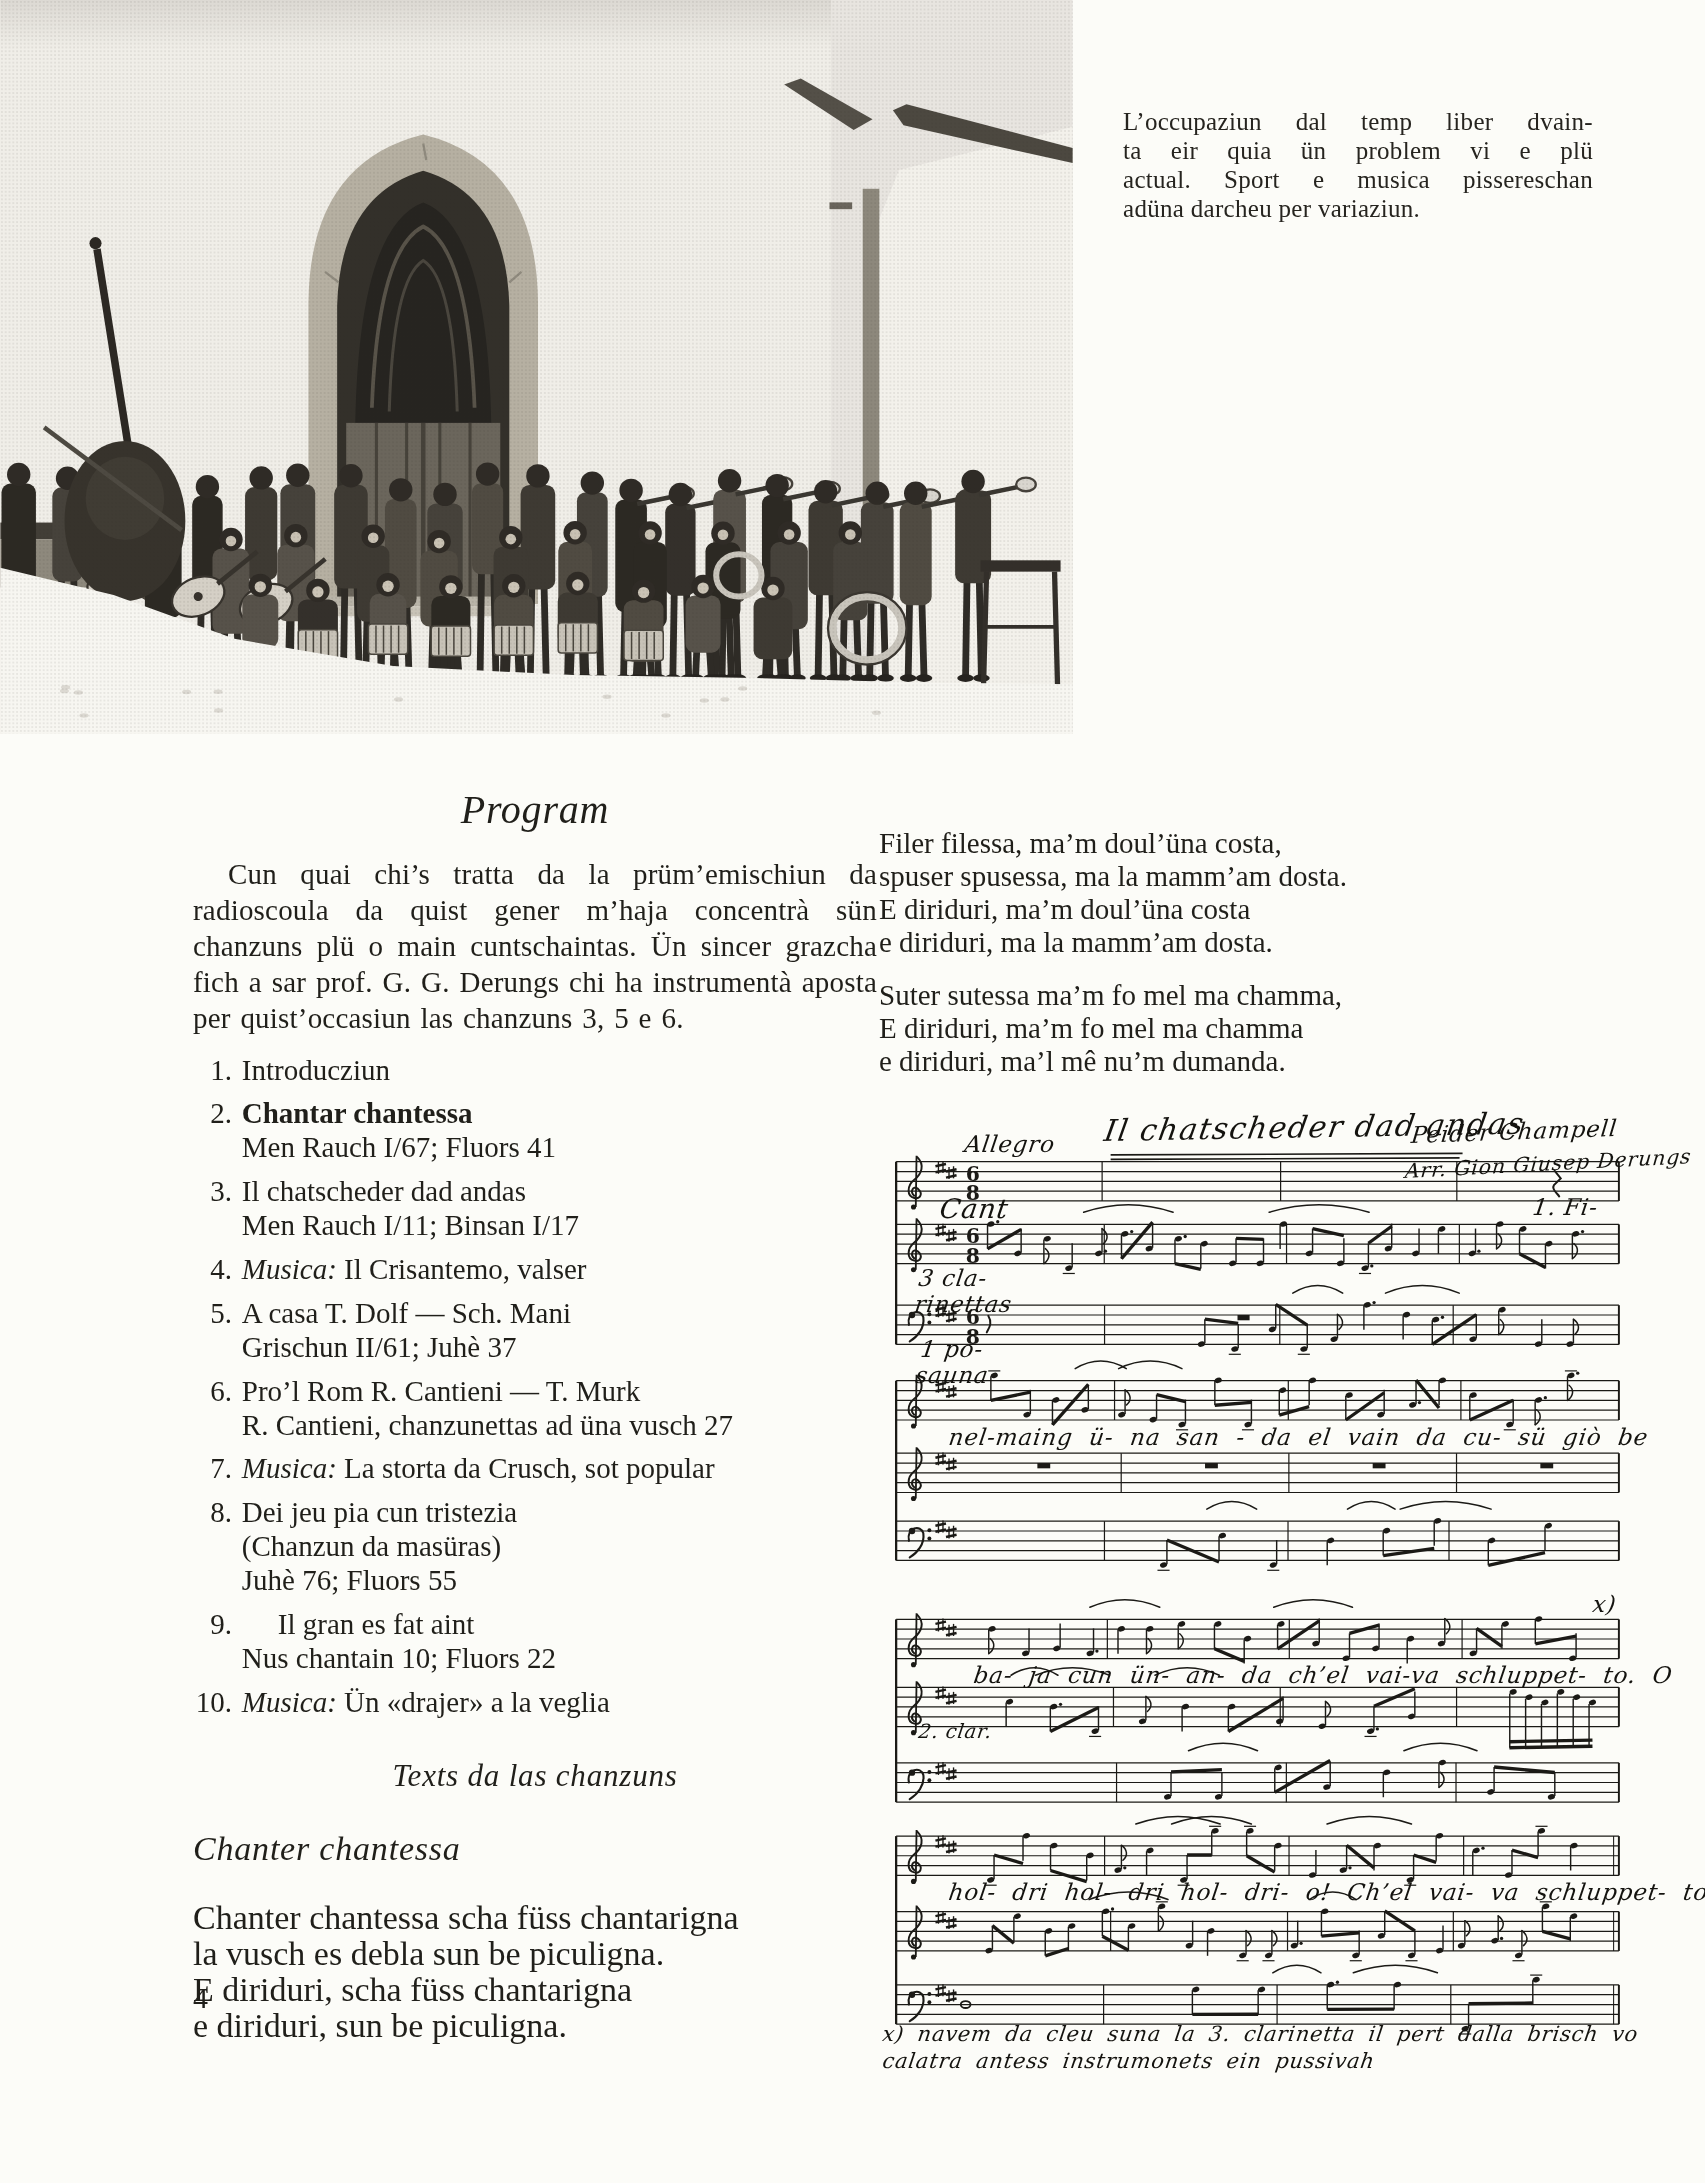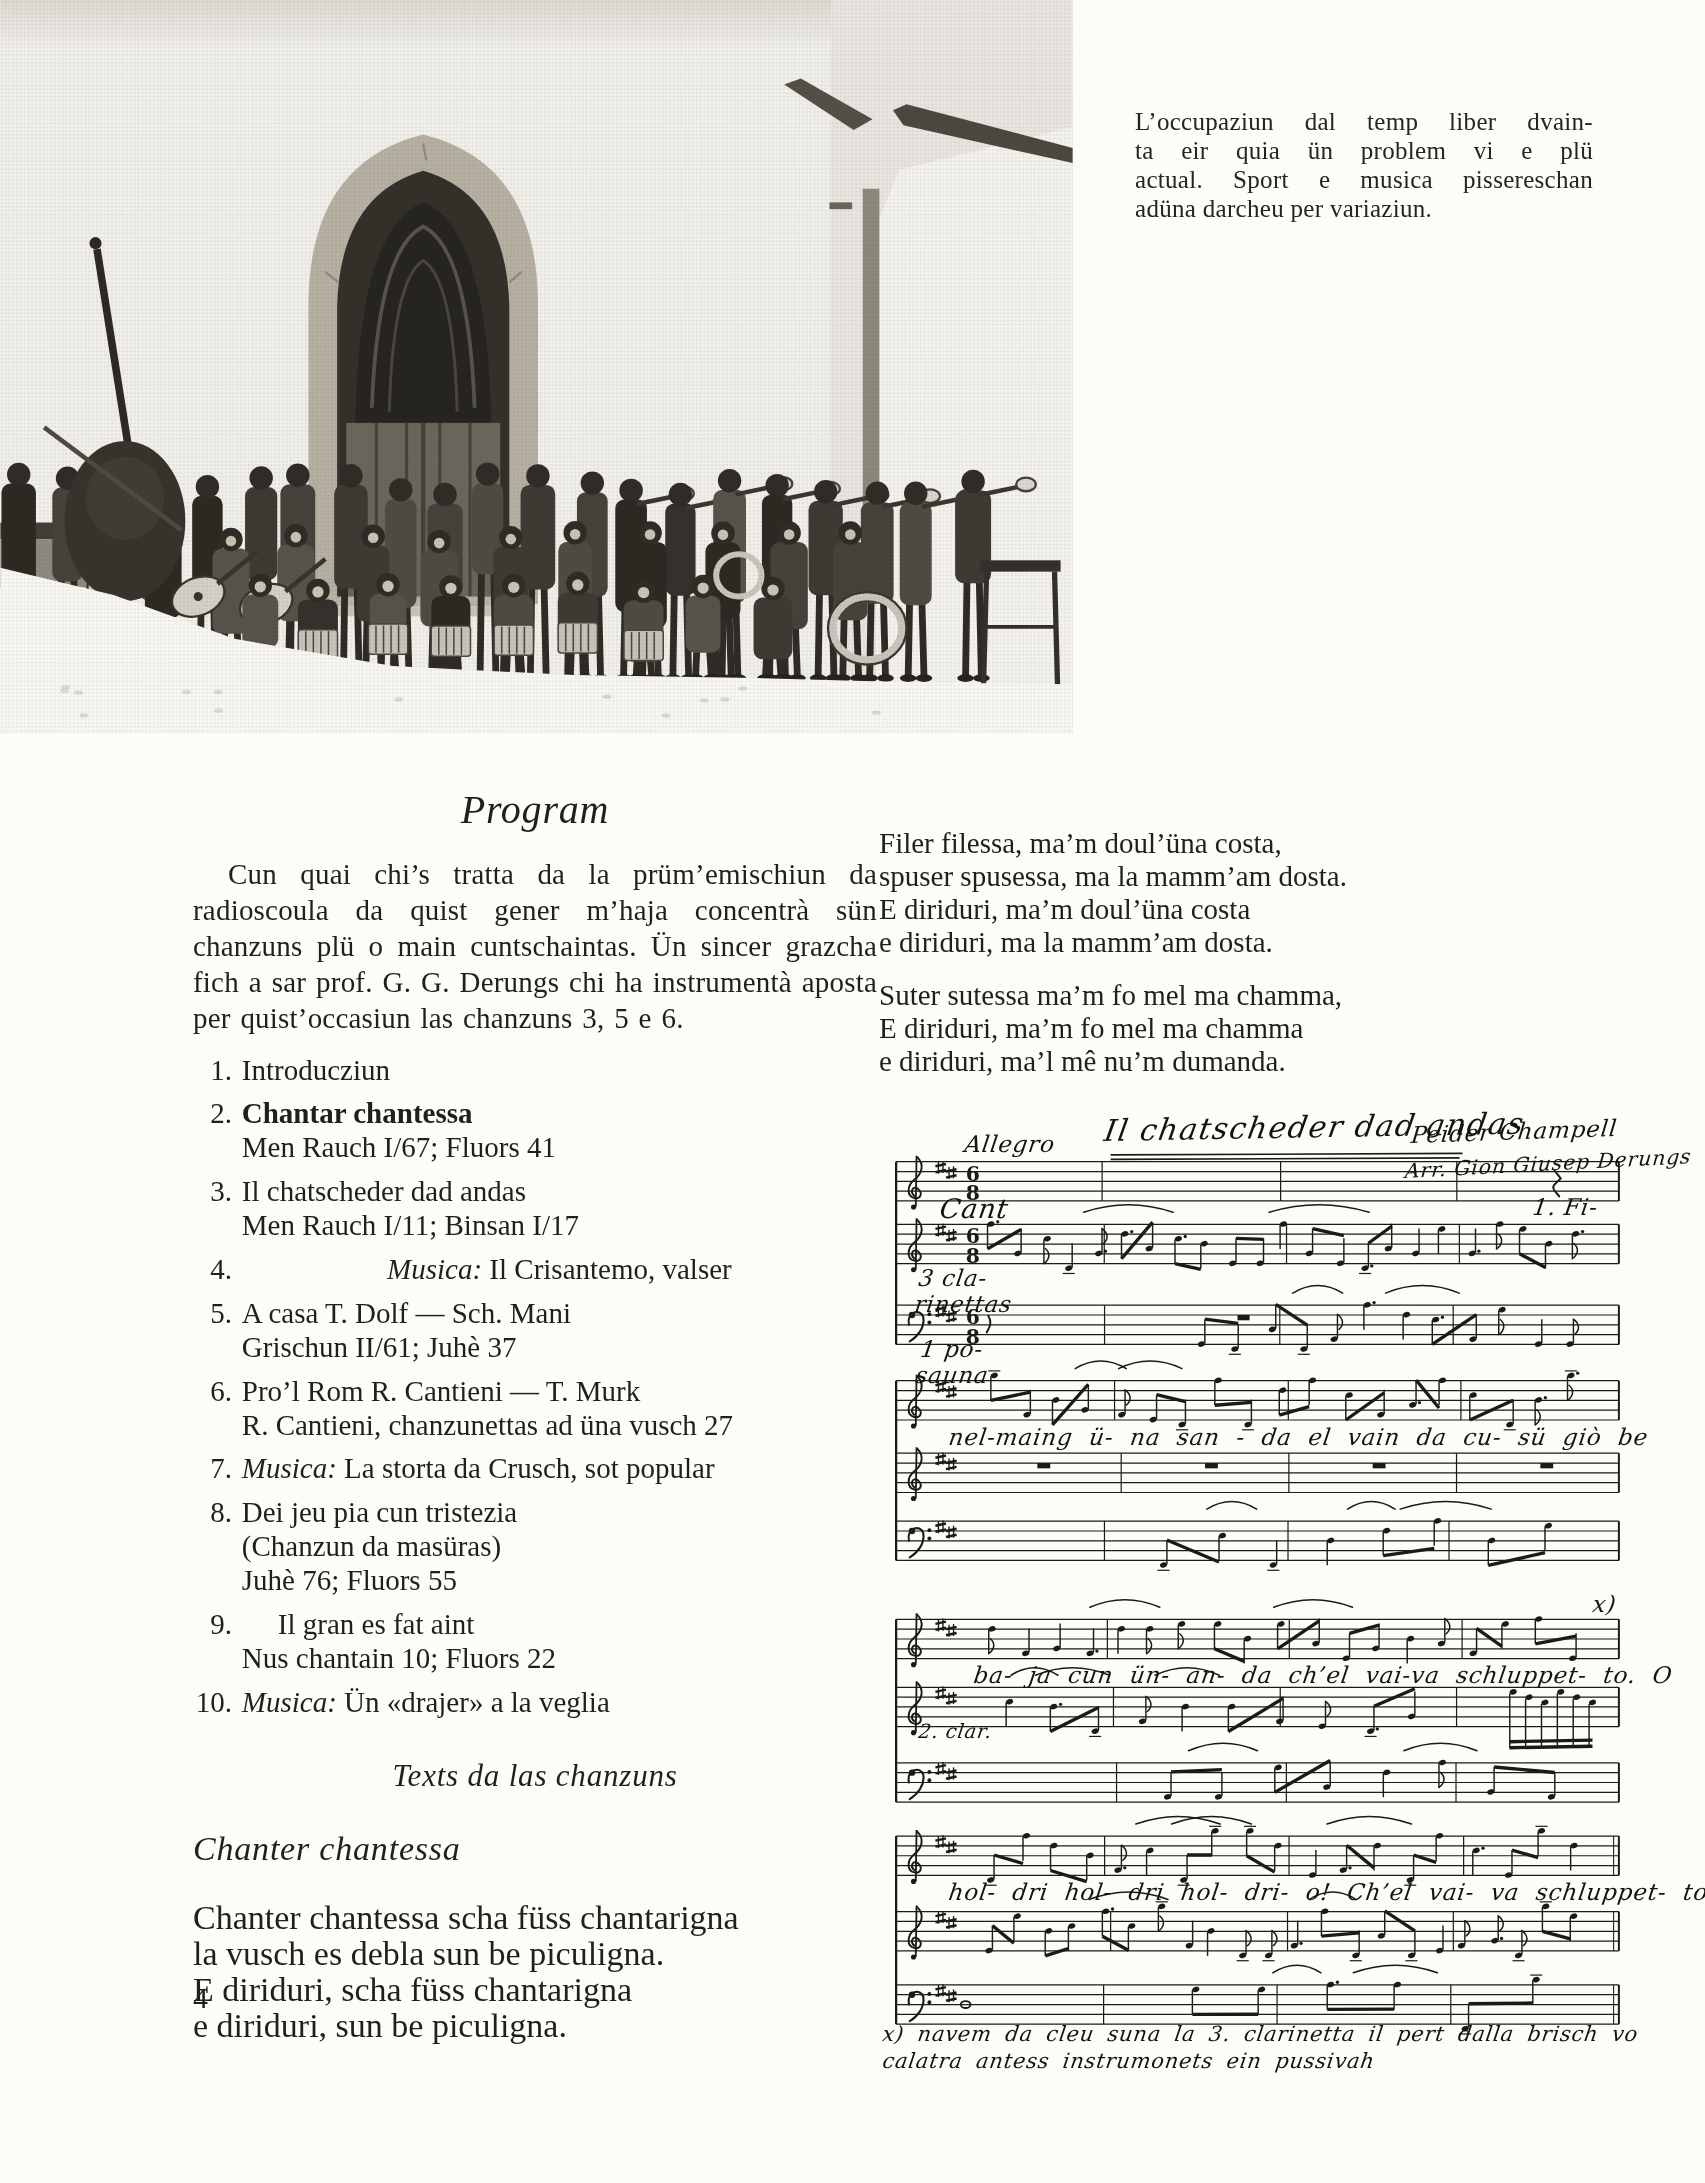--- a/index.html
+++ b/index.html
@@ -7,21 +7,21 @@
         font-family:"Liberation Serif","DejaVu Serif",serif;color:#201f1a;}
   
   .photo{position:absolute;left:0;top:0;width:1073px;height:734px;}
   .photo svg{display:block;width:100%;height:100%;}
   .photo::after{content:"";position:absolute;inset:0;pointer-events:none;
       background-image:radial-gradient(rgba(45,42,36,0.08) 0.8px, transparent 0.9px);
       background-size:3.8px 3.8px;}
   
   .caption{position:absolute;left:1123px;top:107px;width:470px;font-size:25px;line-height:29px;
       letter-spacing:0.3px;color:#26241f;}
-  .cap-line{white-space:nowrap;margin-left:12px;}
+  .cap-line{white-space:nowrap;}
   .cap-just{text-align:justify;text-align-last:justify;white-space:normal;}
   
   .col-left{position:absolute;left:193px;top:786px;width:684px;}
   .prog-head{margin:0;text-align:center;font-style:italic;font-weight:normal;font-size:40px;letter-spacing:0.8px;}
   .intro{margin:23px 0 0 0;text-align:justify;text-indent:35px;font-size:29px;line-height:36px;
       letter-spacing:0.2px;word-spacing:2.3px;}
   .prog-list{margin-top:16.6px;}
   .pitem{display:flex;margin-bottom:9.8px;font-size:29px;line-height:34px;}
   .pnum{width:39px;text-align:right;flex:none;margin-right:9.8px;}
   .plines{flex:1;}
@@ -485,21 +485,21 @@
         <div class="pitem">
           <span class="pnum">3.</span>
           <span class="plines">
             <span class="pline" style="display: block;"><i></i><span>Il chatscheder dad andas</span></span>
             <span class="pline" style="display: block;"><i></i><span>Men Rauch I/11; Binsan I/17</span></span>
           </span>
         </div>
         <div class="pitem">
           <span class="pnum">4.</span>
           <span class="plines">
-            <span class="pline" style="display: block; text-align: center;"><i>Musica:</i><span> Il Crisantemo, valser</span></span>
+            <span class="pline" style="display: block;"><i>Musica:</i><span> Il Crisantemo, valser</span></span>
           </span>
         </div>
         <div class="pitem">
           <span class="pnum">5.</span>
           <span class="plines">
             <span class="pline" style="display: block;"><i></i><span>A casa T. Dolf — Sch. Mani</span></span>
             <span class="pline" style="display: block;"><i></i><span>Grischun II/61; Juhè 37</span></span>
           </span>
         </div>
         <div class="pitem">

